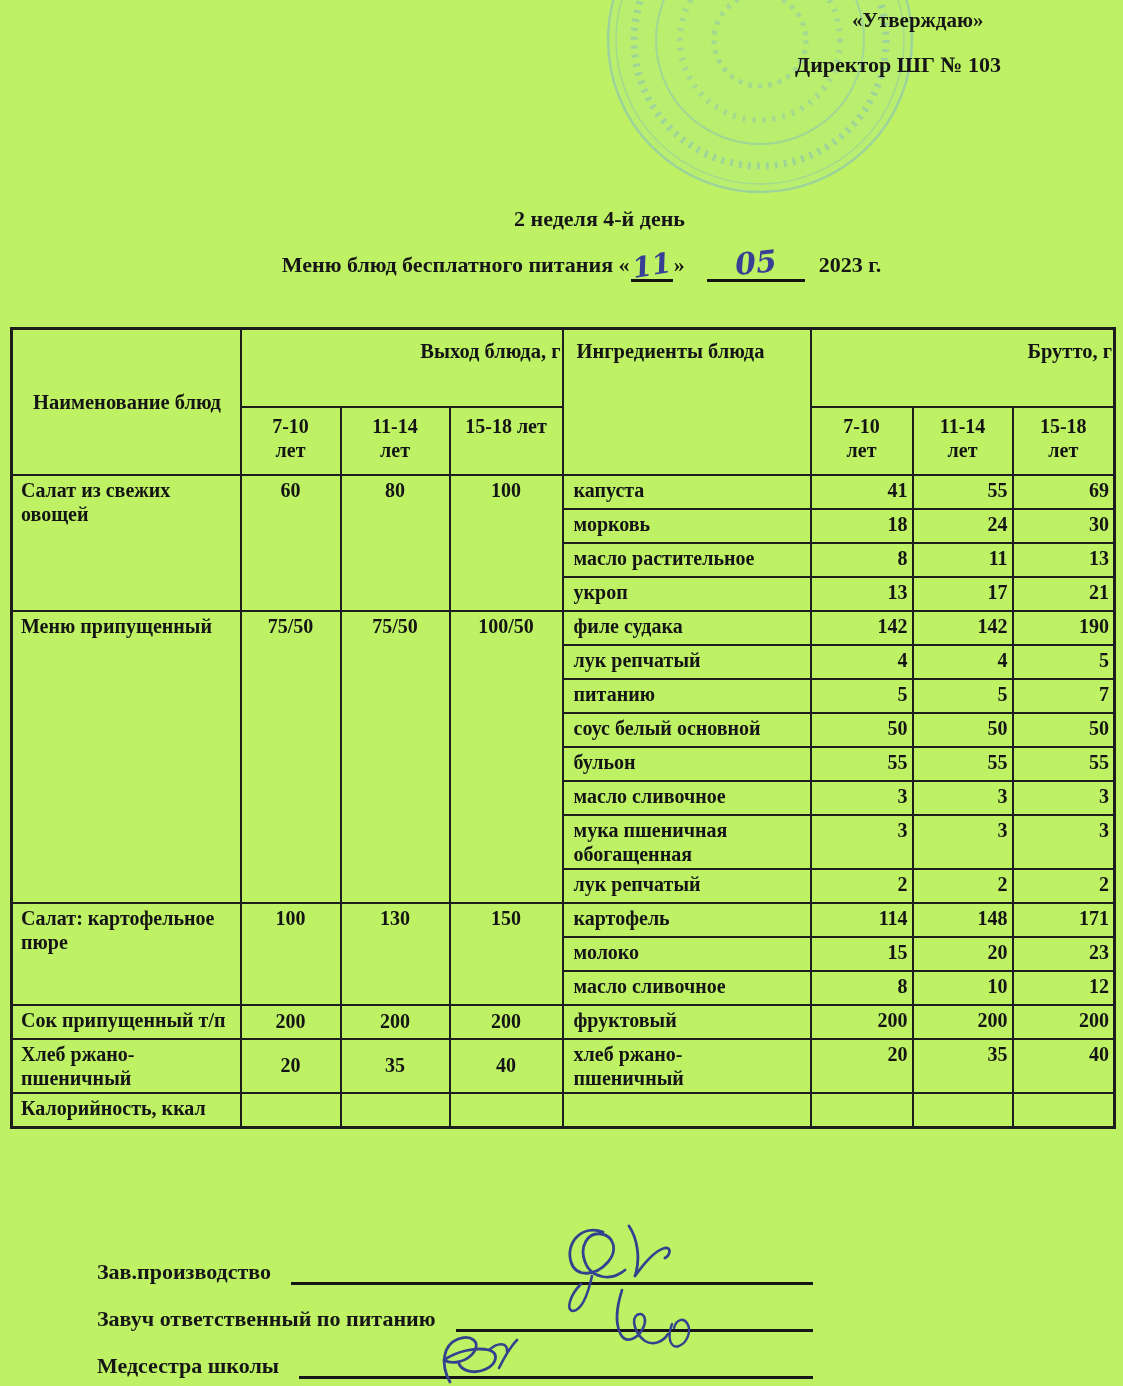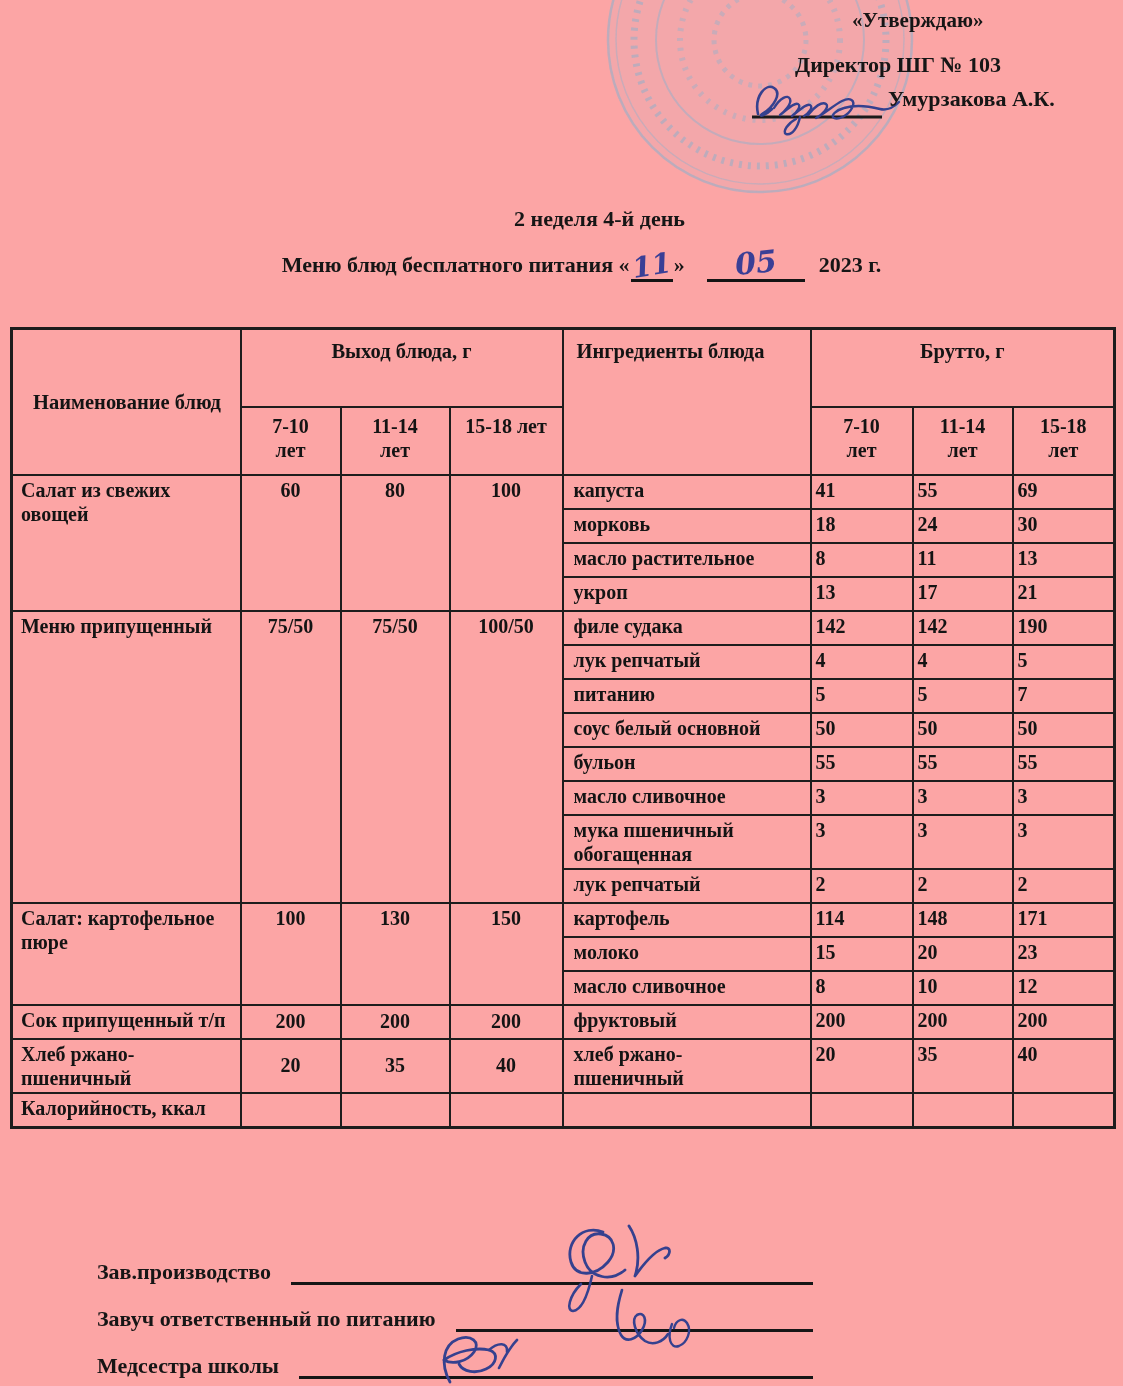--- a/index.html
+++ b/index.html
@@ -4,21 +4,21 @@
 <style>
   html,body{margin:0;padding:0;}
   body{
     width:1123px;height:1386px;
     background:#f2f2ee;
     font-family:"Liberation Serif", serif;
     color:#161616;
   }
   .page{
     position:relative;width:1123px;height:1386px;
-    background:#fca5a5;overflow:hidden;
+    background:#bef264;overflow:hidden;
   }
   
   .stamp{position:absolute;left:598px;top:-122px;z-index:0;opacity:.85;}
   
   .approve-label{position:absolute;top:8px;left:852px;font-size:21px;font-weight:700;z-index:2;}
   .director-line{position:absolute;top:52px;left:795px;font-size:22px;font-weight:700;z-index:2;}
   .sig-row{position:absolute;top:80px;left:748px;display:flex;align-items:flex-start;z-index:2;}
   .director-name{font-size:22px;font-weight:700;margin-left:-16px;margin-top:6px;white-space:nowrap;}
   
   .week-title{position:absolute;top:206px;left:0;width:100%;text-align:center;
@@ -36,29 +36,29 @@
   
   table.menu{
     position:absolute;left:10px;top:327px;width:1103px;z-index:2;
     border-collapse:collapse;table-layout:fixed;border:3px solid #1d1d1d;
   }
   .menu th,.menu td{border:2px solid #1d1d1d;font-weight:700;color:#141414;
     overflow:hidden;line-height:1.18;}
   .menu th{font-size:20.5px;}
   .menu td{font-size:20px;height:27px;padding:1px 4px;}
   th.c-dish{vertical-align:middle;text-align:left;padding-left:20px;}
-  th.c-band{vertical-align:top;text-align:center;padding-top:9px;height:66px;}
+  th.c-band{vertical-align:top;text-align:right;padding-top:9px;height:66px;}
   th.c-ingr{vertical-align:top;text-align:left;padding:9px 6px 0 13px;}
   th.age{vertical-align:top;text-align:center;padding-top:7px;height:58px;
     white-space:pre-line;font-size:20px;}
   td.dish{text-align:left;vertical-align:top;padding:3px 2px 2px 8px;white-space:pre-line;}
   td.out{text-align:center;vertical-align:top;padding-top:3px;}
   td.out.mid{vertical-align:middle;padding-top:0;}
   td.ingr{text-align:left;vertical-align:top;padding:3px 2px 2px 10px;white-space:pre-line;}
-  td.num{text-align:left;vertical-align:top;padding-top:3px;}
+  td.num{text-align:right;vertical-align:top;padding-top:3px;}
   
   .footer{position:absolute;left:97px;top:1238px;width:716px;z-index:2;}
   .f-row{display:flex;align-items:flex-end;height:47px;text-align:center;}
   .f-label{font-size:22px;font-weight:700;white-space:nowrap;line-height:1;padding-bottom:2px;}
   .f-line{flex:1;margin-left:20px;border-bottom:3px solid #161616;height:1px;}
   .sig-overlay{position:absolute;left:395px;top:1218px;z-index:3;}
   .ink{fill:none;stroke:#35418f;stroke-linecap:round;stroke-linejoin:round;}
 </style>
 </head>
 <body>
@@ -69,30 +69,20 @@
     <circle cx="162" cy="162" r="152" fill="rgba(150,200,228,0.10)" stroke="rgba(120,178,212,0.55)" stroke-width="2.5"></circle>
     <circle cx="162" cy="162" r="144" fill="none" stroke="rgba(120,178,212,0.40)" stroke-width="1.5"></circle>
     <circle cx="162" cy="162" r="104" fill="none" stroke="rgba(120,178,212,0.45)" stroke-width="2"></circle>
     <circle cx="162" cy="162" r="126" fill="none" stroke="rgba(120,178,212,0.50)" stroke-width="7" stroke-dasharray="3 6"></circle>
     <circle cx="162" cy="162" r="80" fill="none" stroke="rgba(120,178,212,0.40)" stroke-width="6" stroke-dasharray="3 7"></circle>
     <circle cx="162" cy="162" r="46" fill="none" stroke="rgba(120,178,212,0.40)" stroke-width="5" stroke-dasharray="4 6"></circle>
   </svg>
 
   <div class="approve-label">«Утверждаю»</div>
   <div class="director-line">Директор ШГ № 103</div>
-  <div class="sig-row">
-    <svg width="156" height="62" viewBox="0 0 156 62">
-      <line x1="4" y1="37" x2="134" y2="37" stroke="#1b1b1b" stroke-width="3"></line>
-      <path class="ink" stroke-width="2.6" d="M10 34 C6 16 18 3 26 8 C34 13 26 27 14 34 C10 37 17 36 24 29"></path>
-      <path class="ink" stroke-width="2.4" d="M26 28 C32 18 40 14 42 19 C44 24 36 32 32 35 C38 31 46 22 50 24 C54 26 48 33 44 36 C50 32 58 23 62 25 C66 27 60 34 56 36"></path>
-      <path class="ink" stroke-width="2.4" d="M60 35 C66 27 74 21 78 24 C82 27 74 35 68 38 C76 34 86 25 94 21 C102 17 108 20 104 28 C100 36 90 40 86 38 C82 36 88 30 96 28 C106 25 120 26 132 29 C140 31 146 27 151 22"></path>
-      <path class="ink" stroke-width="2.4" d="M52 37 C50 47 44 56 38 54 C34 52 40 43 48 39"></path>
-    </svg>
-    <span class="director-name">Умурзакова А.К.</span>
-  </div>
 
   <div class="week-title">2 неделя 4-й день</div>
   <div class="menu-title">
     <span>Меню блюд бесплатного питания «</span>
       <span class="d-day"><span class="hw">11</span></span>
       <span>»</span>
       <span class="d-month"><span class="hw hw2">05</span></span>
       <span>2023 г.</span>
   </div>
 
@@ -192,21 +182,21 @@
           <td class="num">55</td>
           <td class="num">55</td>
         </tr>
         <tr>
           <td class="ingr">масло сливочное</td>
           <td class="num">3</td>
           <td class="num">3</td>
           <td class="num">3</td>
         </tr>
         <tr>
-          <td class="ingr">мука пшеничный
+          <td class="ingr">мука пшеничная
 обогащенная</td>
           <td class="num">3</td>
           <td class="num">3</td>
           <td class="num">3</td>
         </tr>
         <tr>
           <td class="ingr">лук репчатый</td>
           <td class="num">2</td>
           <td class="num">2</td>
           <td class="num">2</td>

